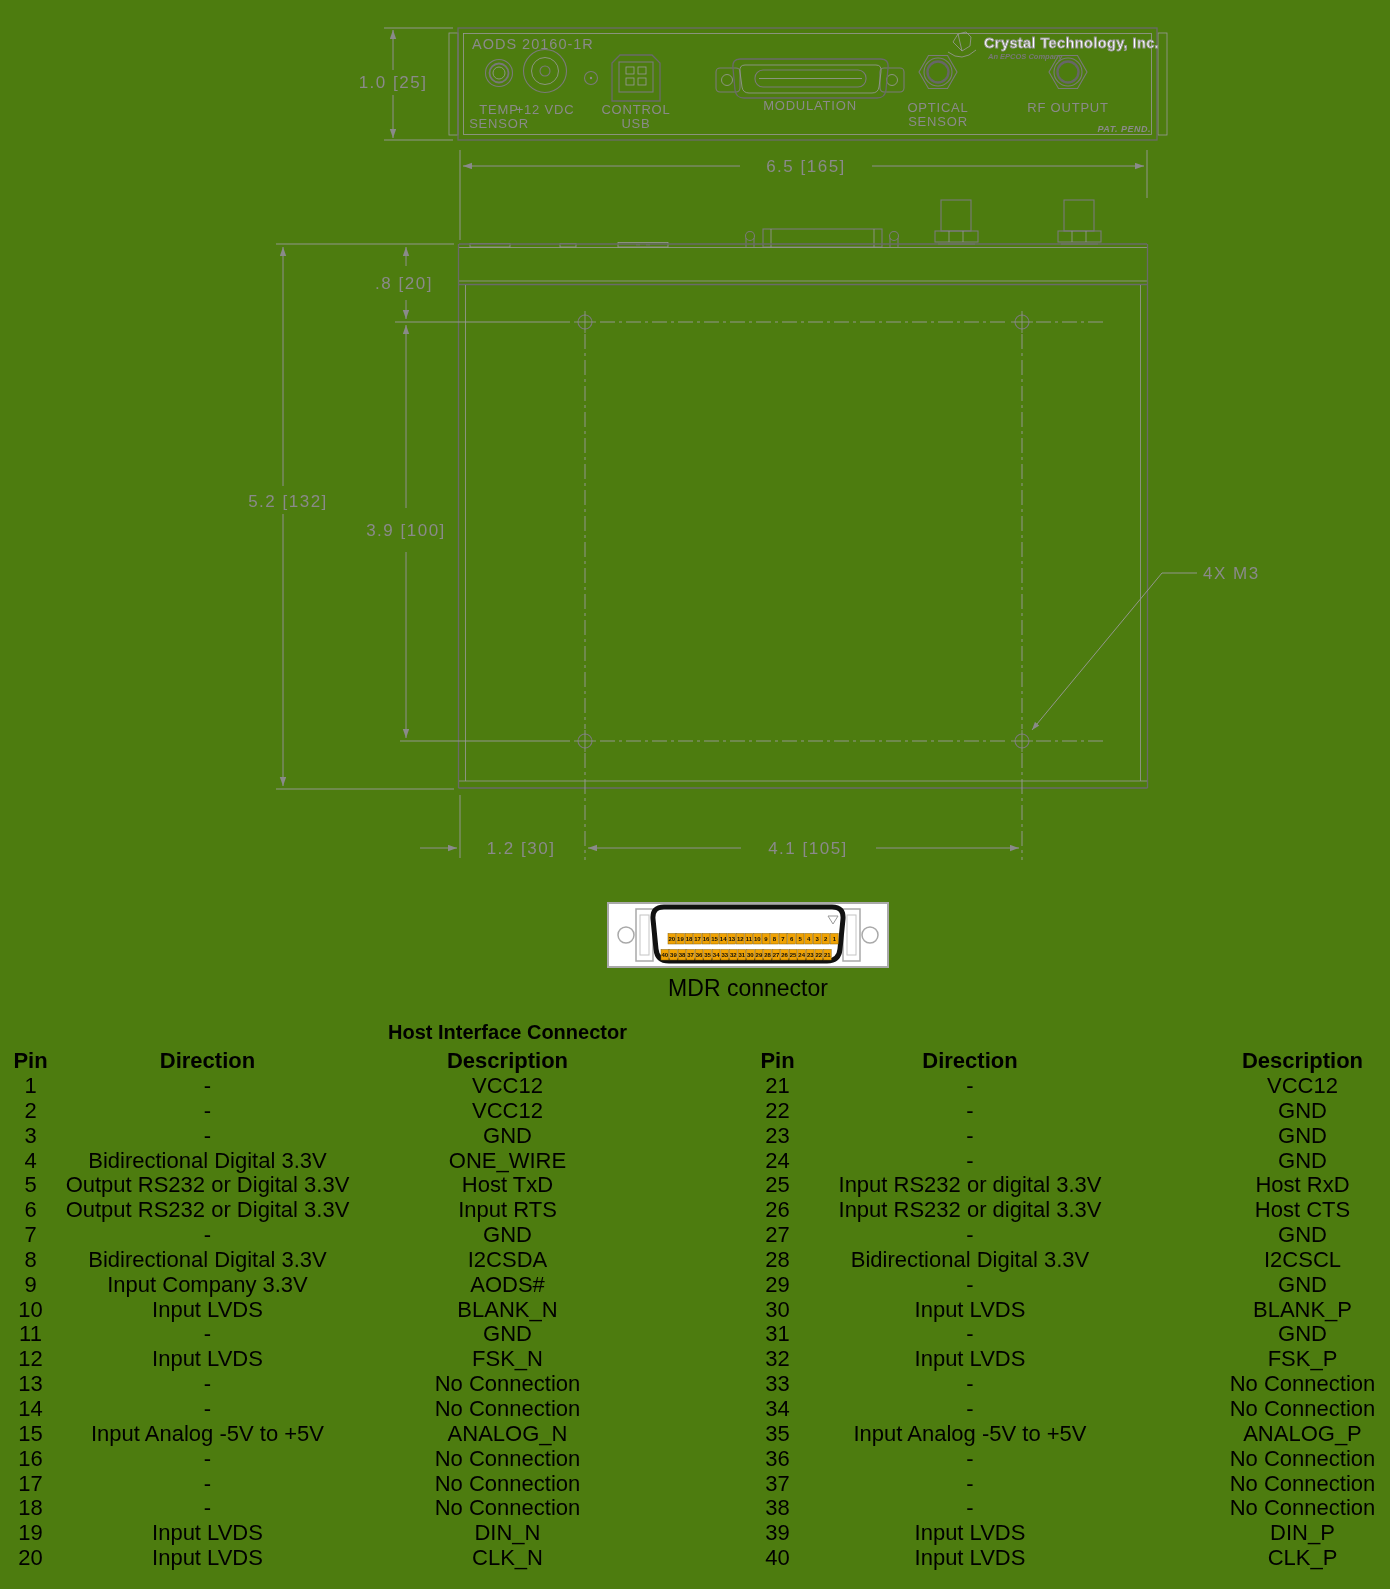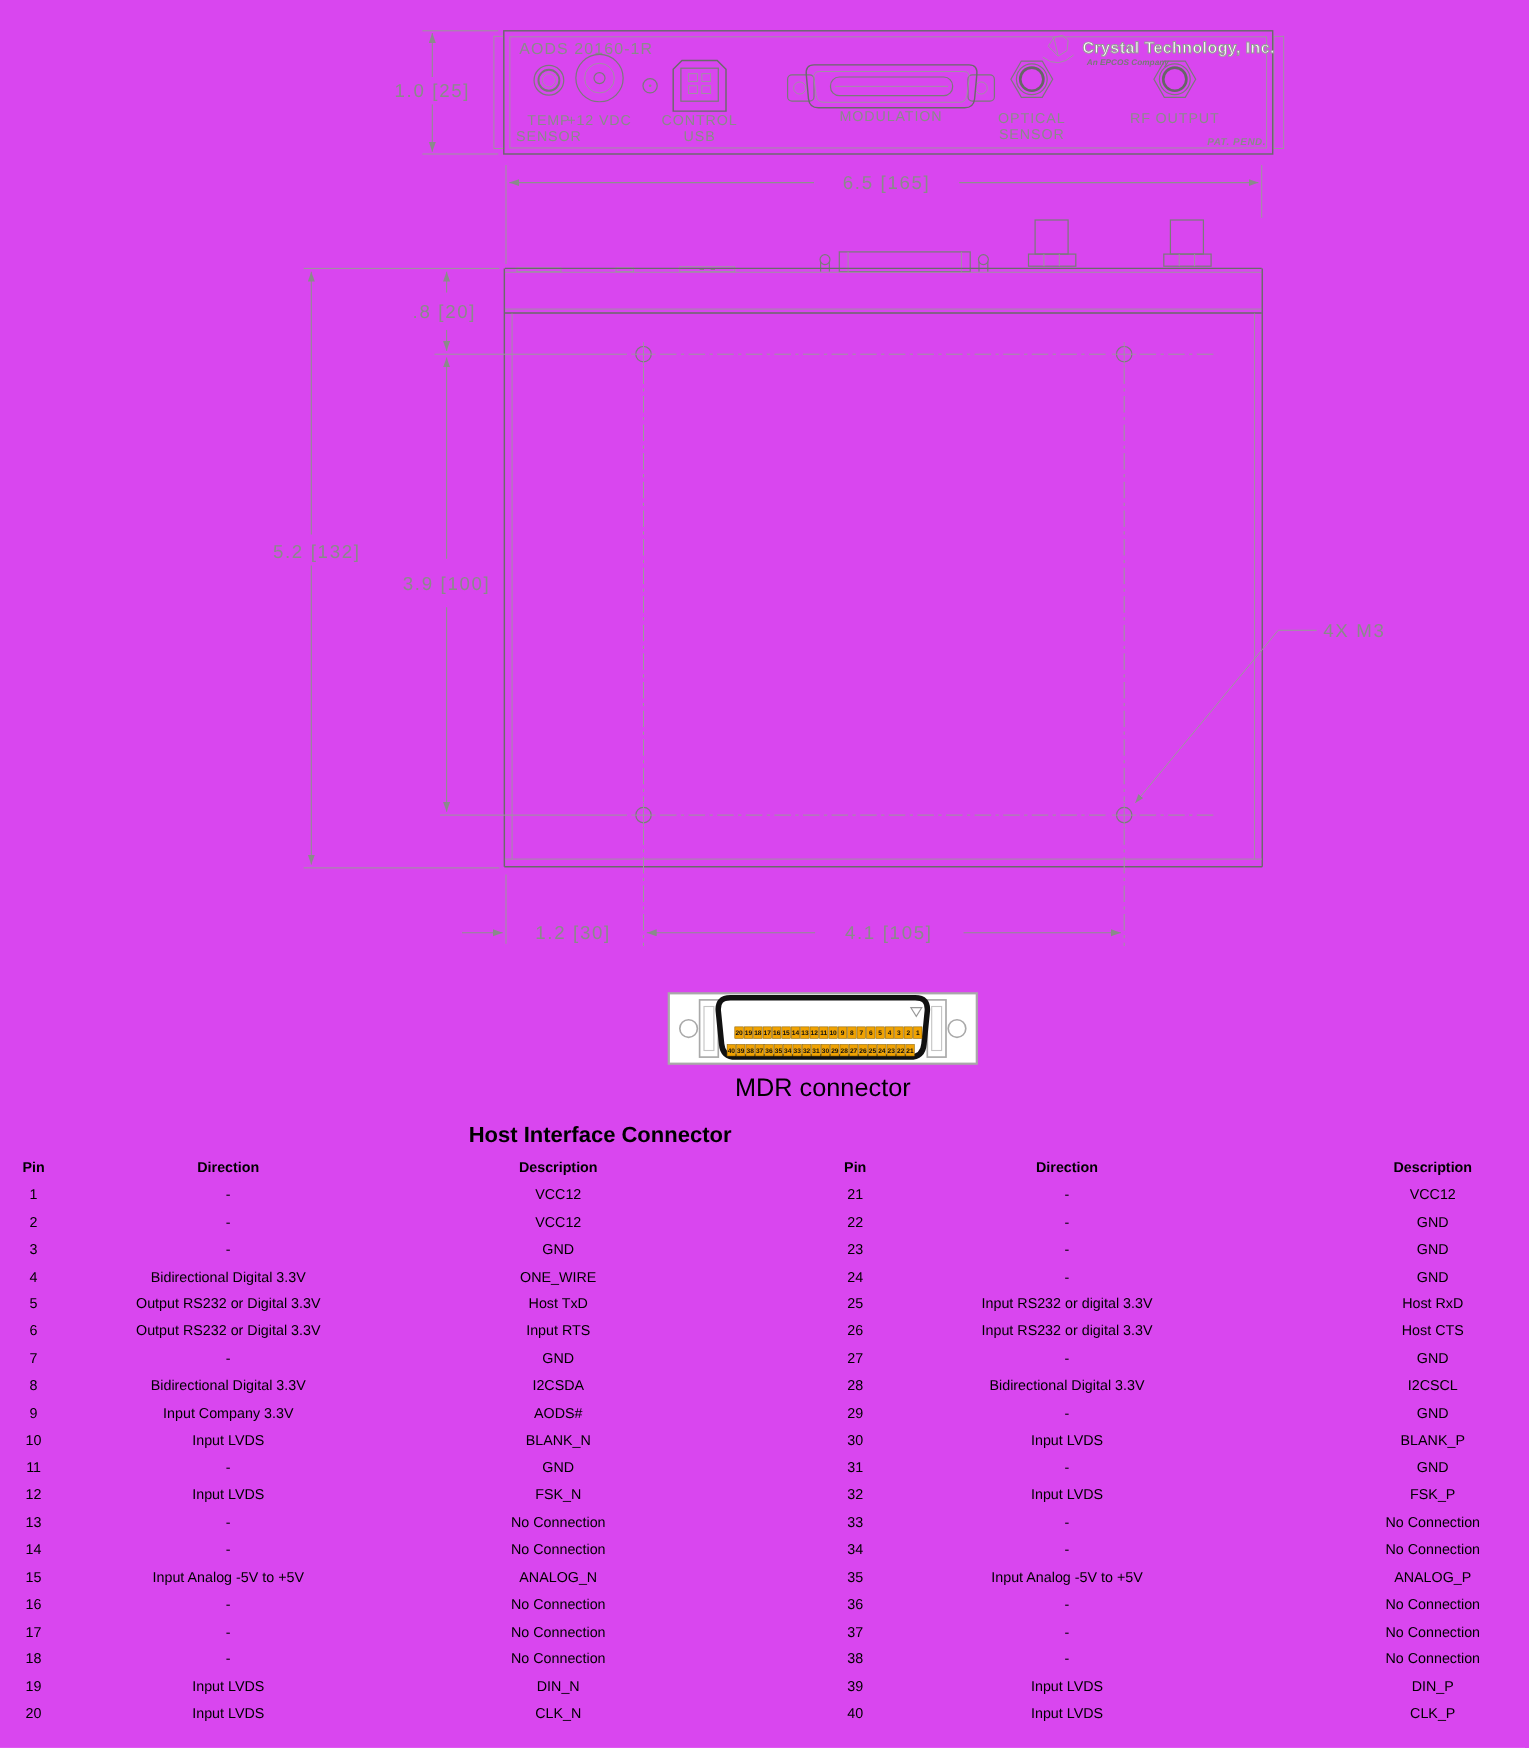--- a/index.html
+++ b/index.html
@@ -1,40 +1,40 @@
 <!DOCTYPE html>
 <html><head>
 <meta charset="utf-8">
 <style>
   html,body{margin:0;padding:0;background:#fff;}
-  .stage{position:relative;width:1390px;height:1589px;background:#d946ef;overflow:hidden;
+  .stage{position:relative;width:1390px;height:1589px;background:#4d7c0f;overflow:hidden;
          font-family:"Liberation Sans",sans-serif;}
   svg text{font-family:"Liberation Sans",sans-serif;}
   .dimtext{font-size:17px;fill:#8a8a8a;letter-spacing:1.5px;}
   .paneltext{font-size:13px;fill:#8a8a8a;letter-spacing:.8px;}
   .modeltext{font-size:14.5px;fill:#8a8a8a;letter-spacing:1px;}
   .logotext{font-size:14.5px;font-weight:bold;fill:#ffffff;stroke:#979797;stroke-width:.9px;letter-spacing:.4px;}
   .logosub{font-size:7.5px;font-weight:bold;font-style:italic;fill:#787878;}
   .patpend{font-size:9px;font-weight:bold;font-style:italic;fill:#8a8a8a;letter-spacing:.5px;}
   .mdrcaption{font-size:23px;fill:#000;}
   .mdrpinnum{font-size:6px;font-weight:bold;fill:#111;}
   .objline{stroke:#6a6a6a;stroke-width:1.3;fill:none;}
   .objthin{stroke:#9a9a9a;stroke-width:.8;fill:none;}
   .dimline{stroke:#8f8f8f;stroke-width:1;fill:none;}
   .extline{stroke:#9a9a9a;stroke-width:.9;fill:none;}
   .ctrline{stroke:#9a9a9a;stroke-width:.9;fill:none;stroke-dasharray:15 4 3 4;}
   .holeline{stroke:#7a7a7a;stroke-width:1.1;fill:none;}
 
   .tablewrap{position:absolute;left:0;top:1021px;width:1390px;color:#000;}
-  .ttitle{position:absolute;left:350px;top:0;width:315px;text-align:right;
+  .ttitle{position:absolute;left:350px;top:0;width:315px;text-align:center;
           font-size:20px;font-weight:bold;line-height:22px;}
   .thalf{position:absolute;top:28px;}
   .thalf.left{left:0;width:640px;}
   .thalf.right{left:735px;width:655px;}
-  .hrow,.trow{position:relative;height:24.85px;font-size:13px;line-height:24.85px;}
+  .hrow,.trow{position:relative;height:24.85px;font-size:22px;line-height:24.85px;}
   .hrow{font-weight:bold;}
   .rows{position:absolute;top:25px;left:0;right:0;}
   .hrow span,.trow span{position:absolute;top:0;text-align:center;white-space:nowrap;}
   .left .c-pin{left:8px;width:45px;}
   .left .c-dir{left:55px;width:305px;}
   .left .c-desc{left:375px;width:265px;}
   .right .c-pin{left:15px;width:55px;}
   .right .c-dir{left:95px;width:280px;}
   .right .c-desc{left:430px;width:275px;}
 </style>

